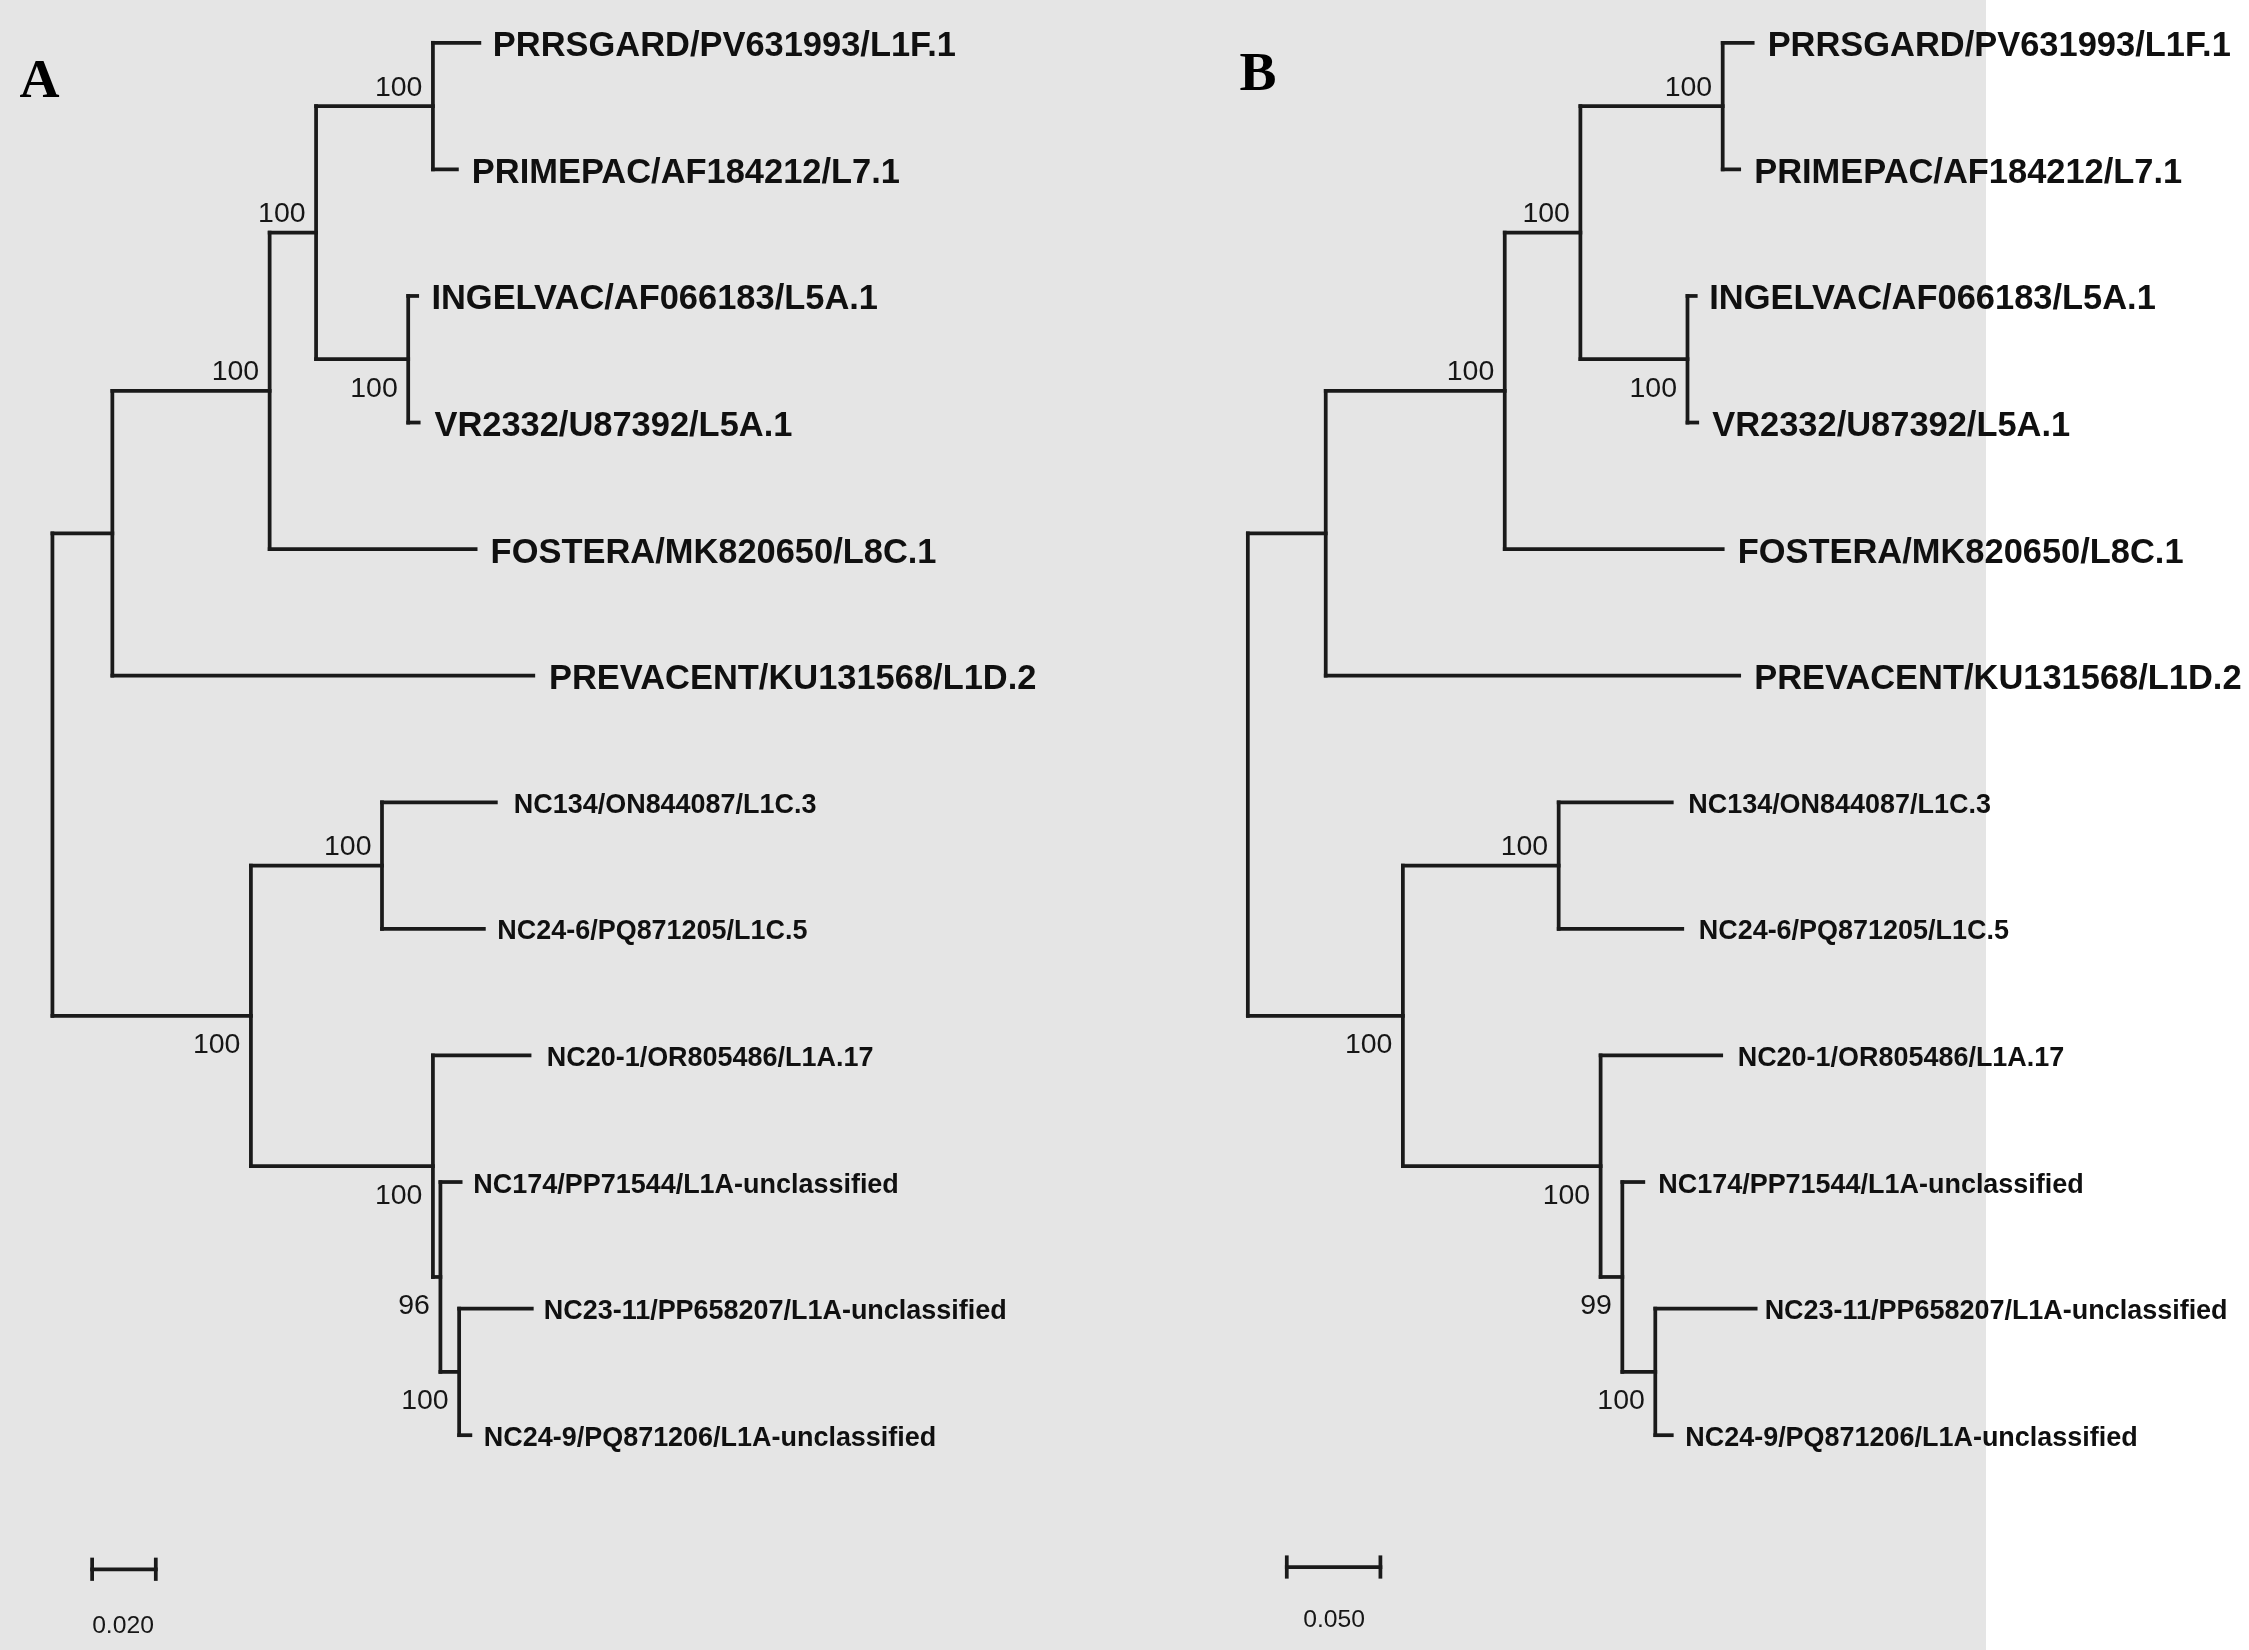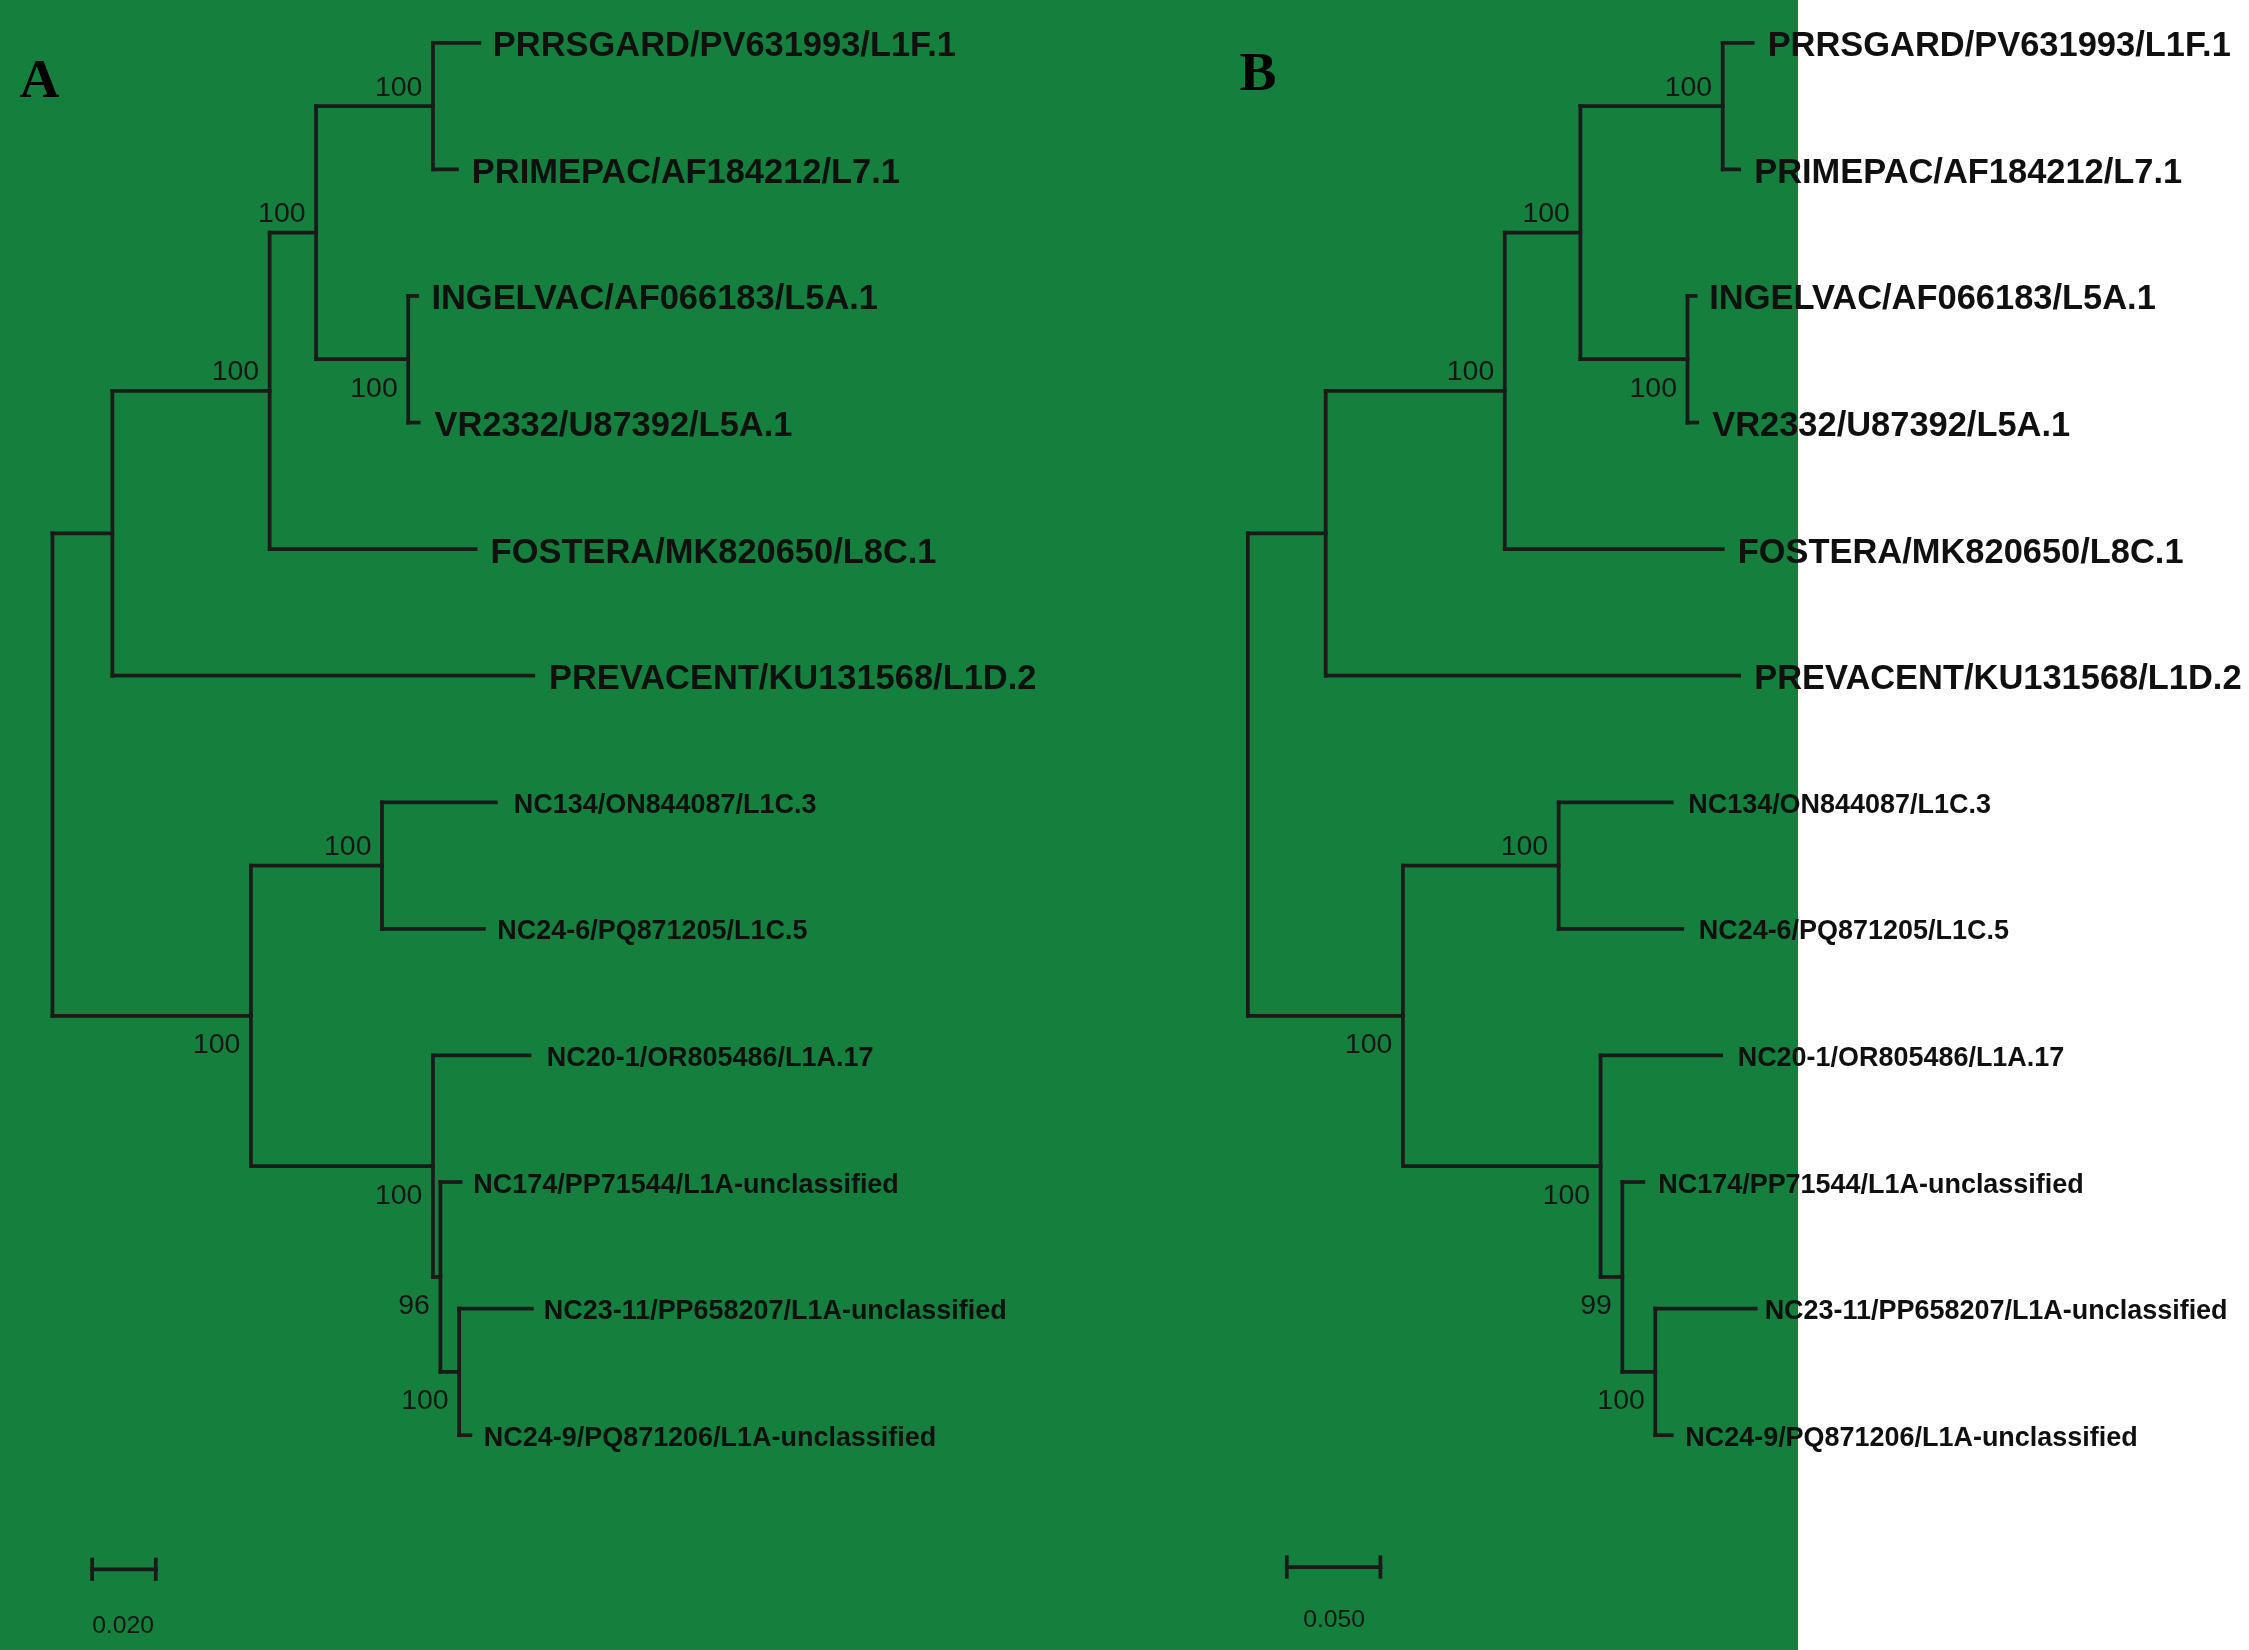--- a/index.html
+++ b/index.html
@@ -1,23 +1,23 @@
 <!DOCTYPE html>
 <html style="font-size:12px"><head>
 <meta charset="utf-8">
 <style>
   html, body {
     margin: 0;
     padding: 0;
     background: #ffffff;
   }
   .figure-wrap {
-    width: 1798px;
+    width: 1986px;
     height: 1651px;
-    background: #15803d;
+    background: #e5e5e5;
     position: relative;
   }
   svg { display: block; }
   text { user-select: none; }
   .taxon {
     font-family: "Liberation Sans", "DejaVu Sans", sans-serif;
     font-weight: 700;
     fill: #101010;
   }
   .bootstrap {

